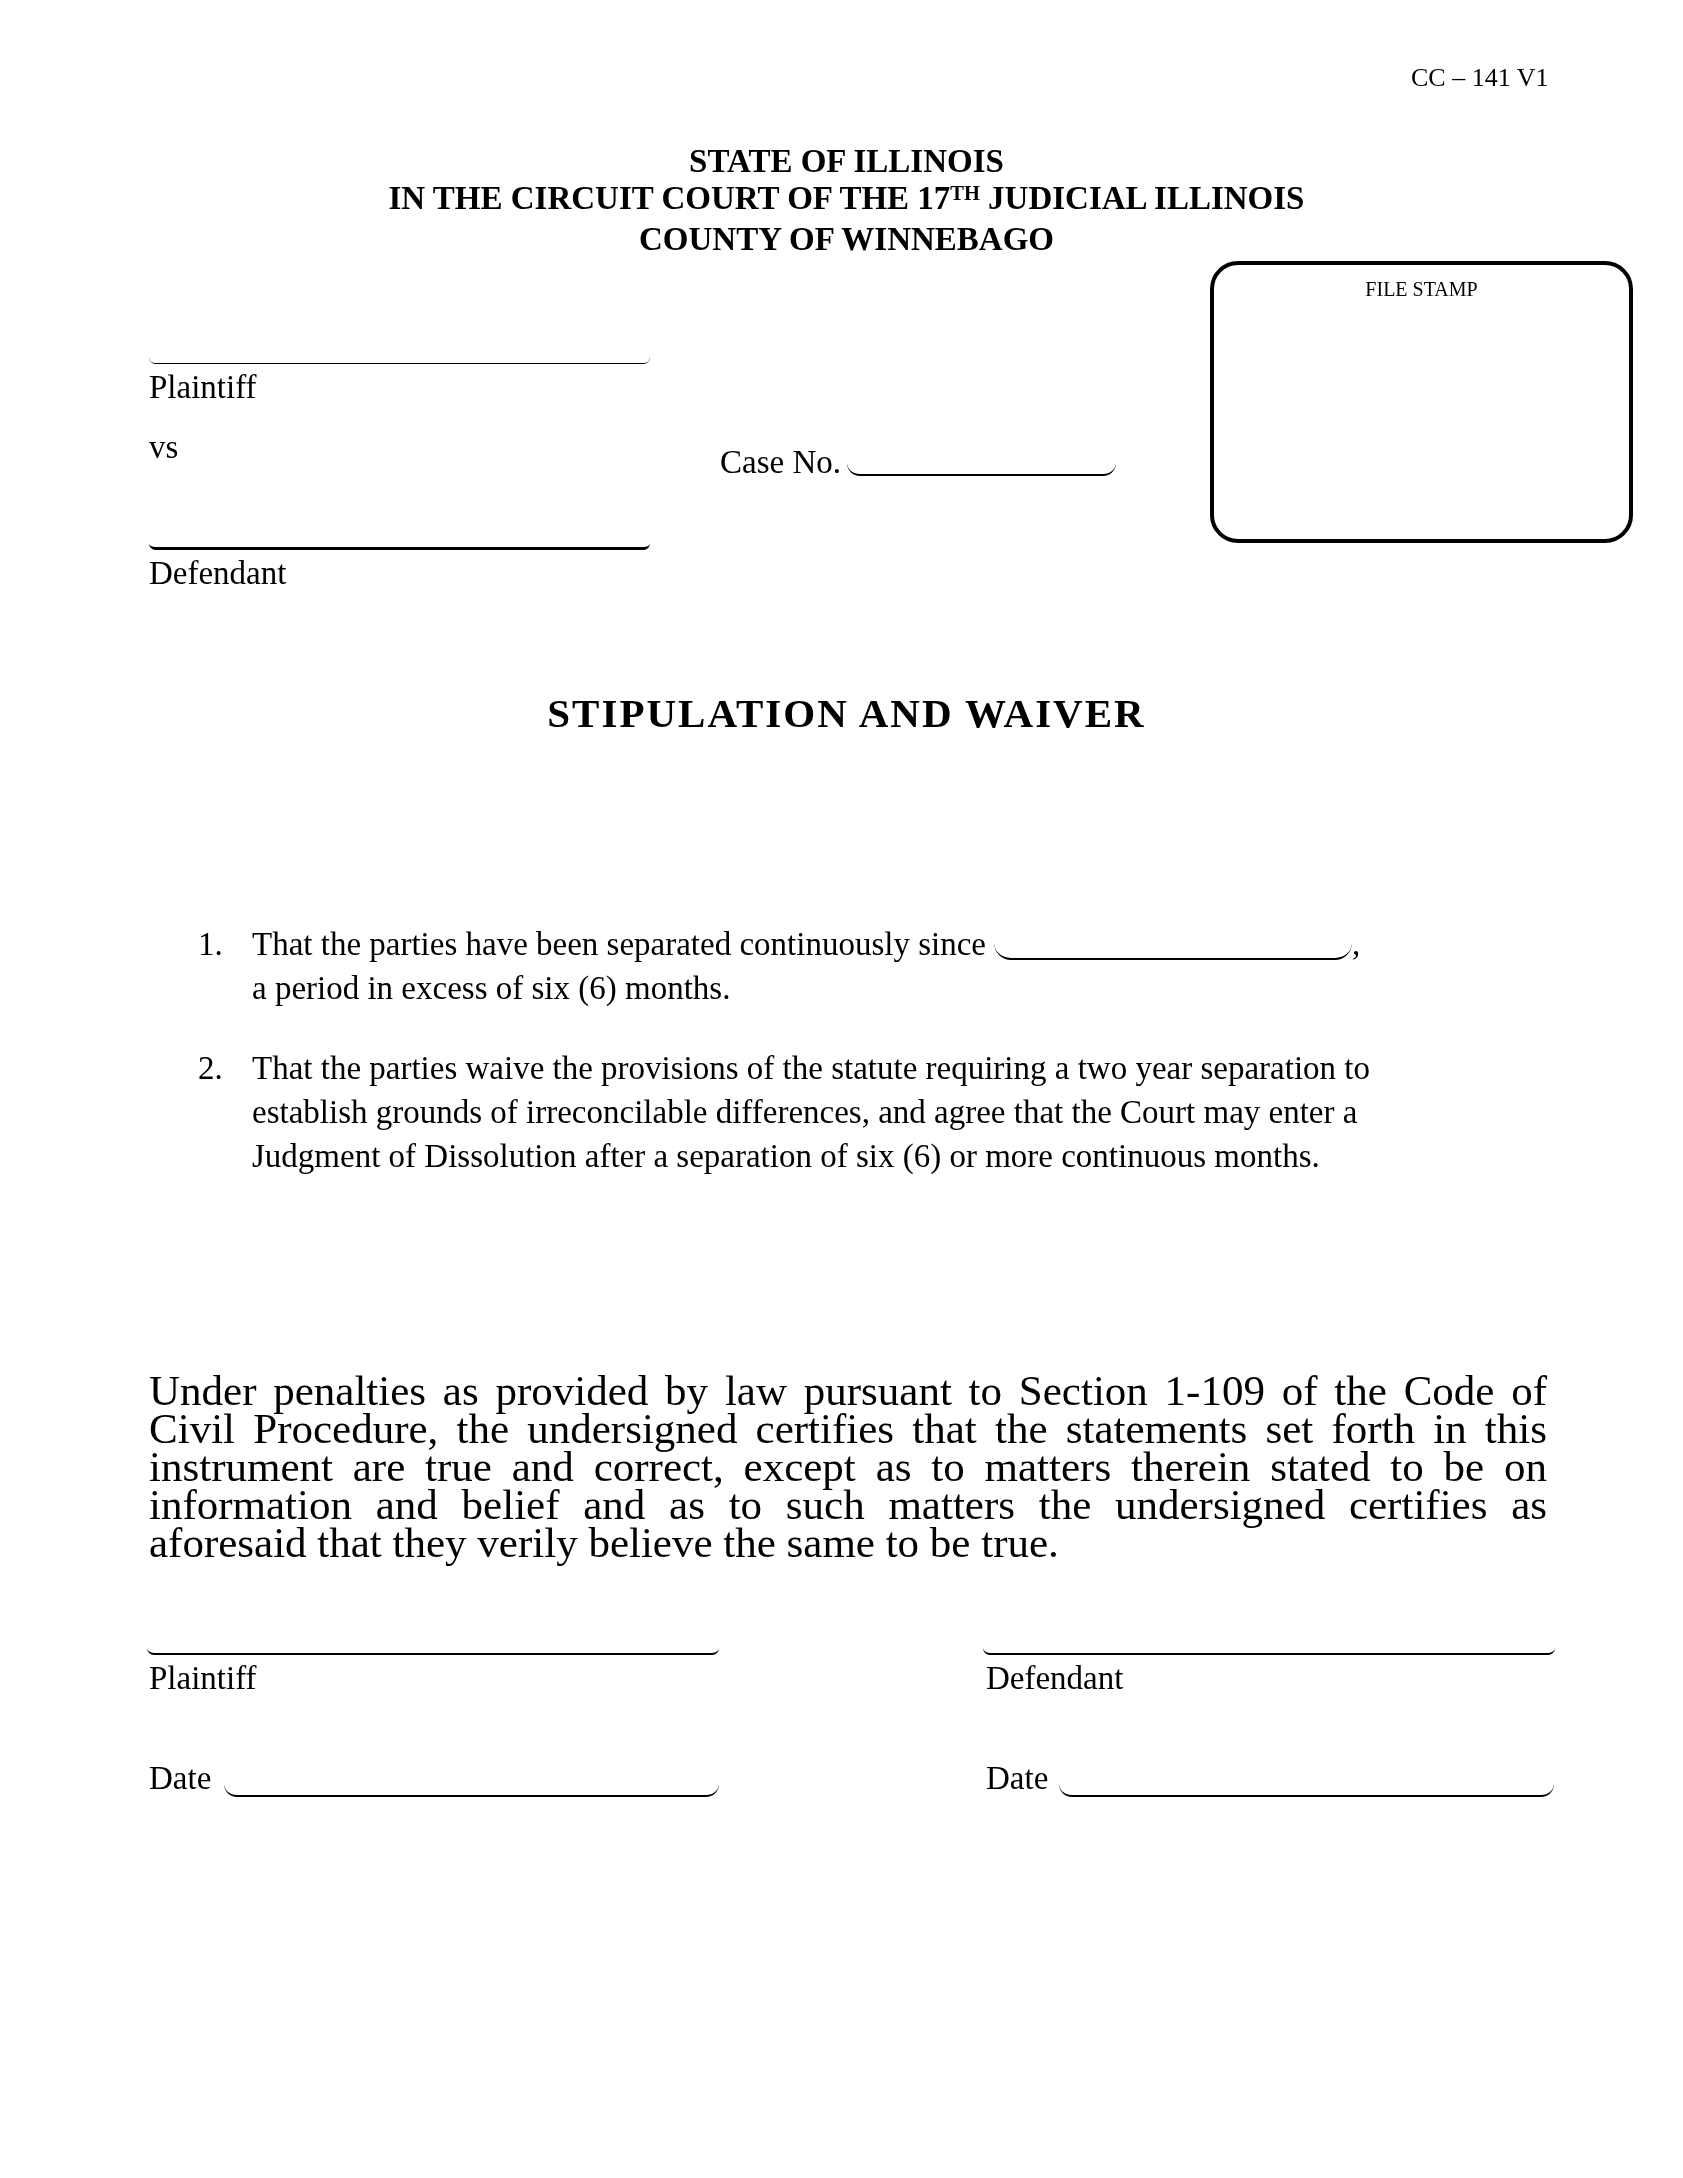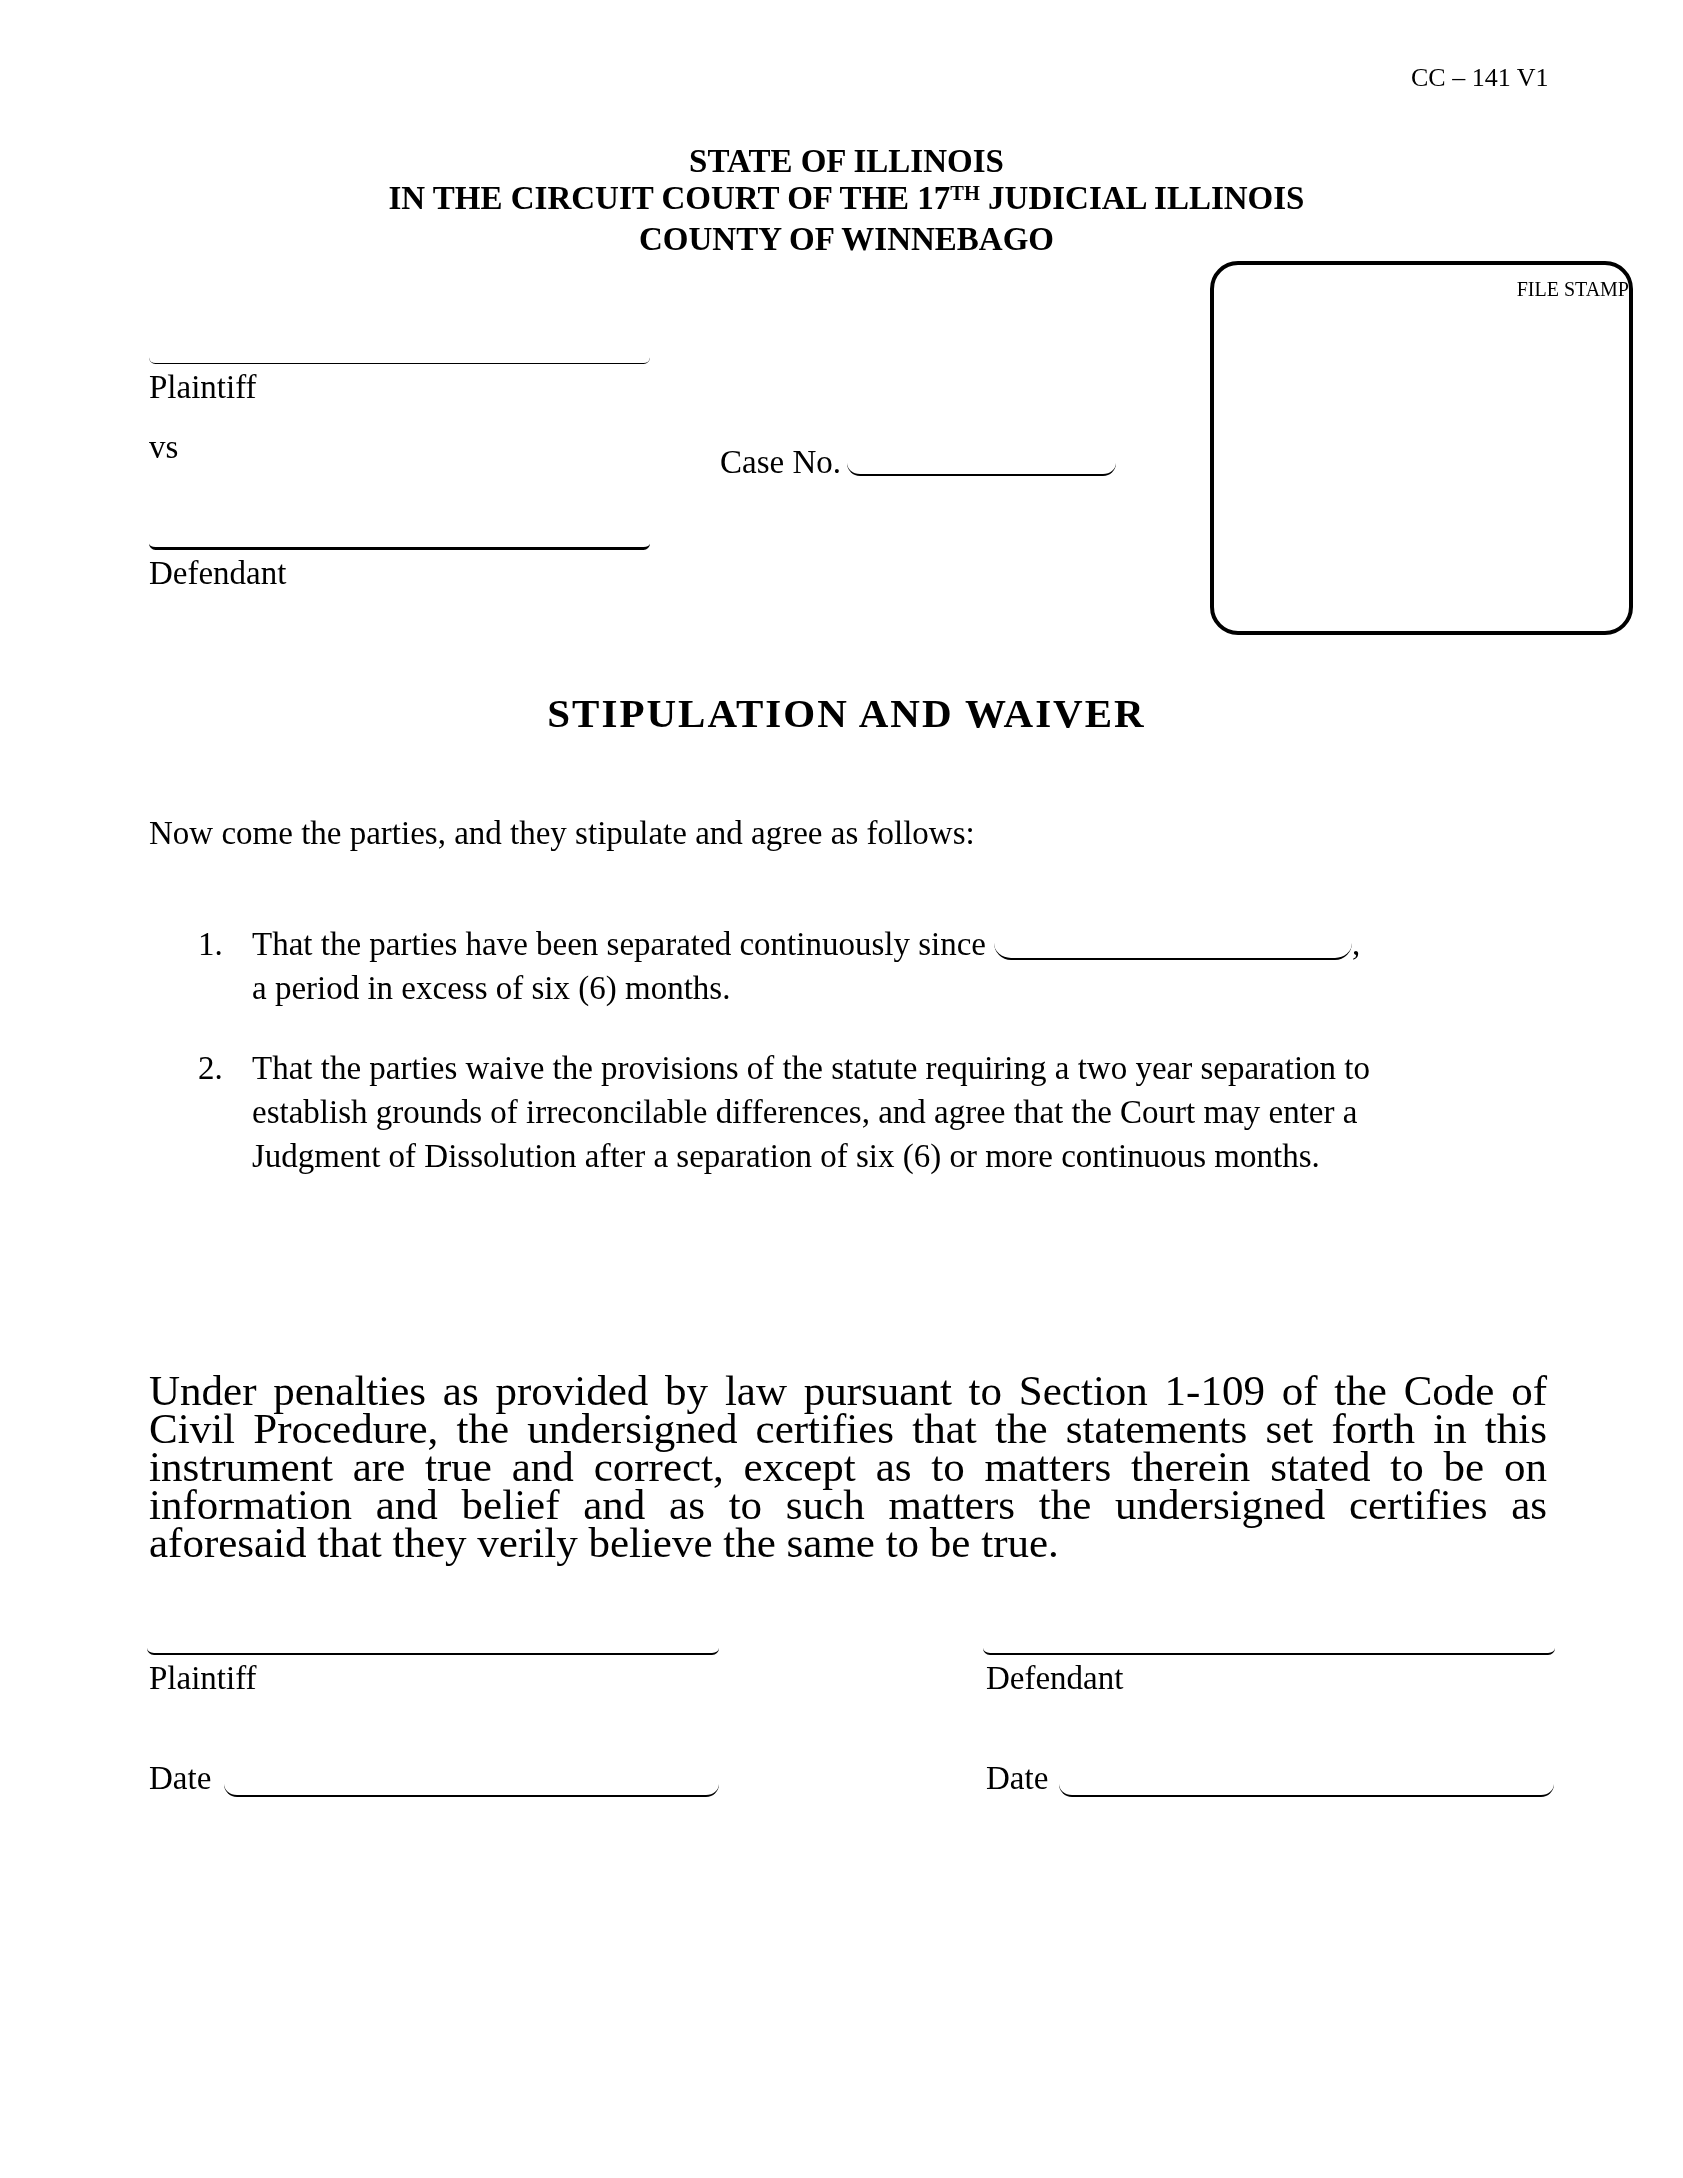--- a/index.html
+++ b/index.html
@@ -13,22 +13,22 @@
 
   .form-number { position:absolute; left:1411px; top:63px; font-size:26px; white-space:nowrap; }
 
   .court-header {
     position:absolute; left:0; top:143px; width:1693px;
     text-align:center; font-weight:bold; font-size:33px; line-height:37px;
   }
   .court-header sup { font-size:0.62em; position:relative; top:-0.45em; vertical-align:baseline; }
 
   .file-stamp-box {
-    position:absolute; left:1210px; top:261px; width:423px; height:374px;
-    border:4px solid #000; text-align:right;
+    position:absolute; left:1210px; top:261px; width:423px; height:282px;
+    border:4px solid #000; text-align:center;
   }
   .file-stamp-label { margin-top:13px; font-size:20px; }
 
   .fill-line { position:absolute; border-bottom:1px solid #000; }
 
   .plaintiff-line  { left:149px; top:351px; width:501px; height:13px; }
   .defendant-line  { left:149px; top:537px; width:501px; height:13px; border-bottom-width:3px; }
   .case-no-line    { left:847px; top:450px; width:269px; height:26px; border-bottom-width:2px; }
 
   .cap-label { position:absolute; font-size:33px; line-height:38px; white-space:nowrap; }
@@ -94,21 +94,20 @@
   <div class="cap-label vs-label">vs</div>
 
   <div class="cap-label case-no-label">Case No.</div>
   <div class="fill-line case-no-line"></div>
 
   <div class="fill-line defendant-line"></div>
   <div class="cap-label defendant-label">Defendant</div>
 
   <h1 class="doc-title">STIPULATION AND WAIVER</h1>
 
-  <div class="intro">Now come the parties, and they stipulate and agree as follows:</div>
 
   <div class="items">
     <div class="item">
       <span class="item-num">1.</span>
       <span class="item-body"><span>That the parties have been separated continuously since</span><span class="blank"></span><span>, a period in excess of six (6) months.</span></span>
     </div>
     <div class="item">
       <span class="item-num">2.</span>
       <span class="item-body">That the parties waive the provisions of the statute requiring a two year separation to establish grounds of irreconcilable differences, and agree that the Court may enter a Judgment of Dissolution after a separation of six (6) or more continuous months.</span>
     </div>

